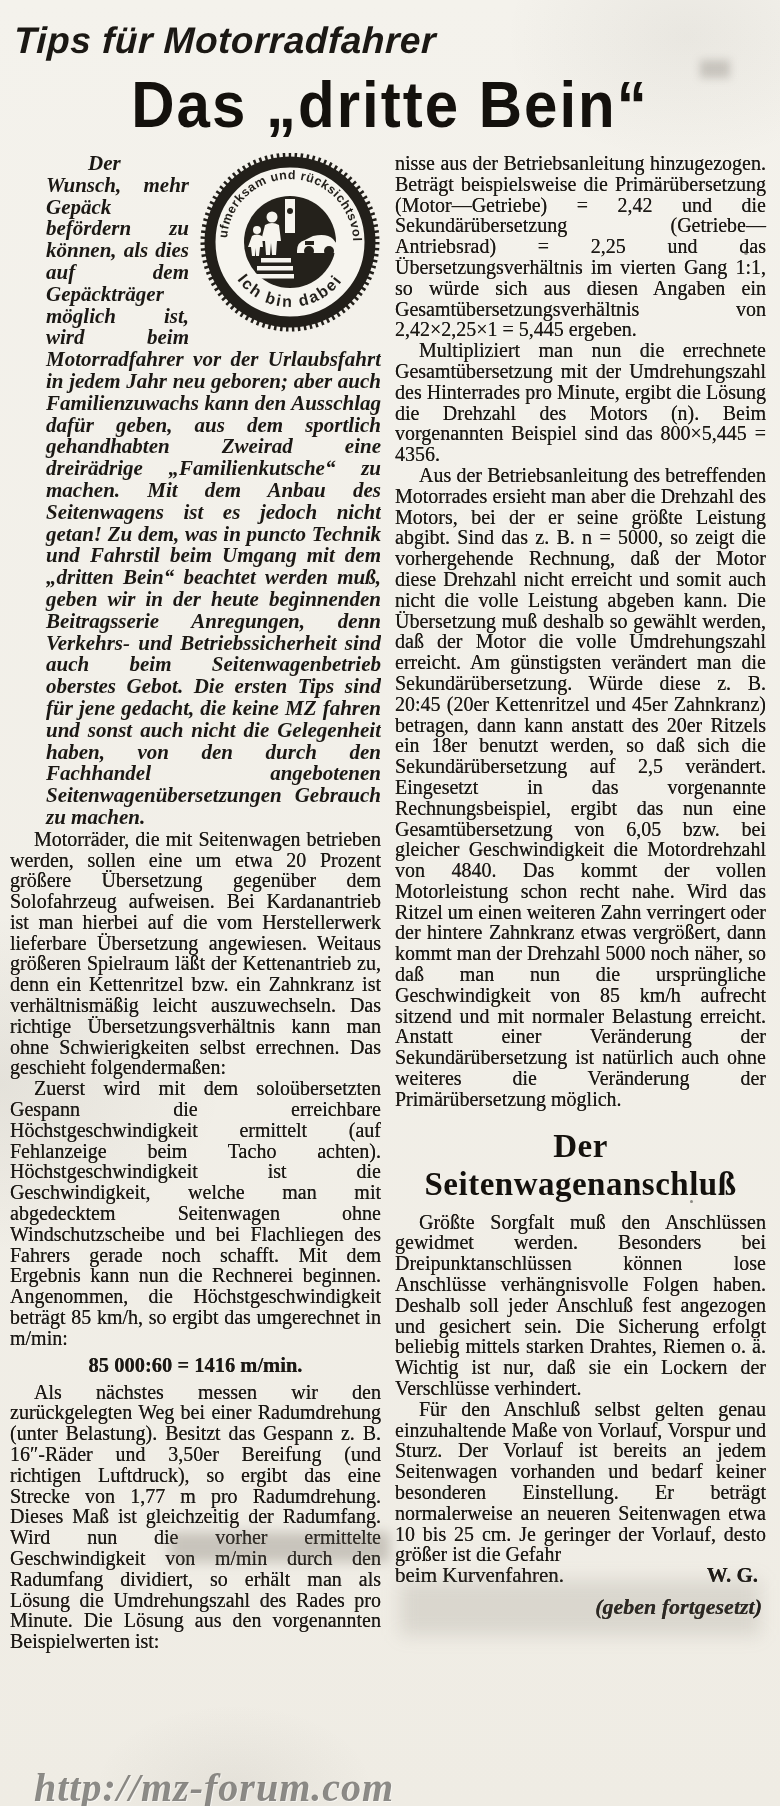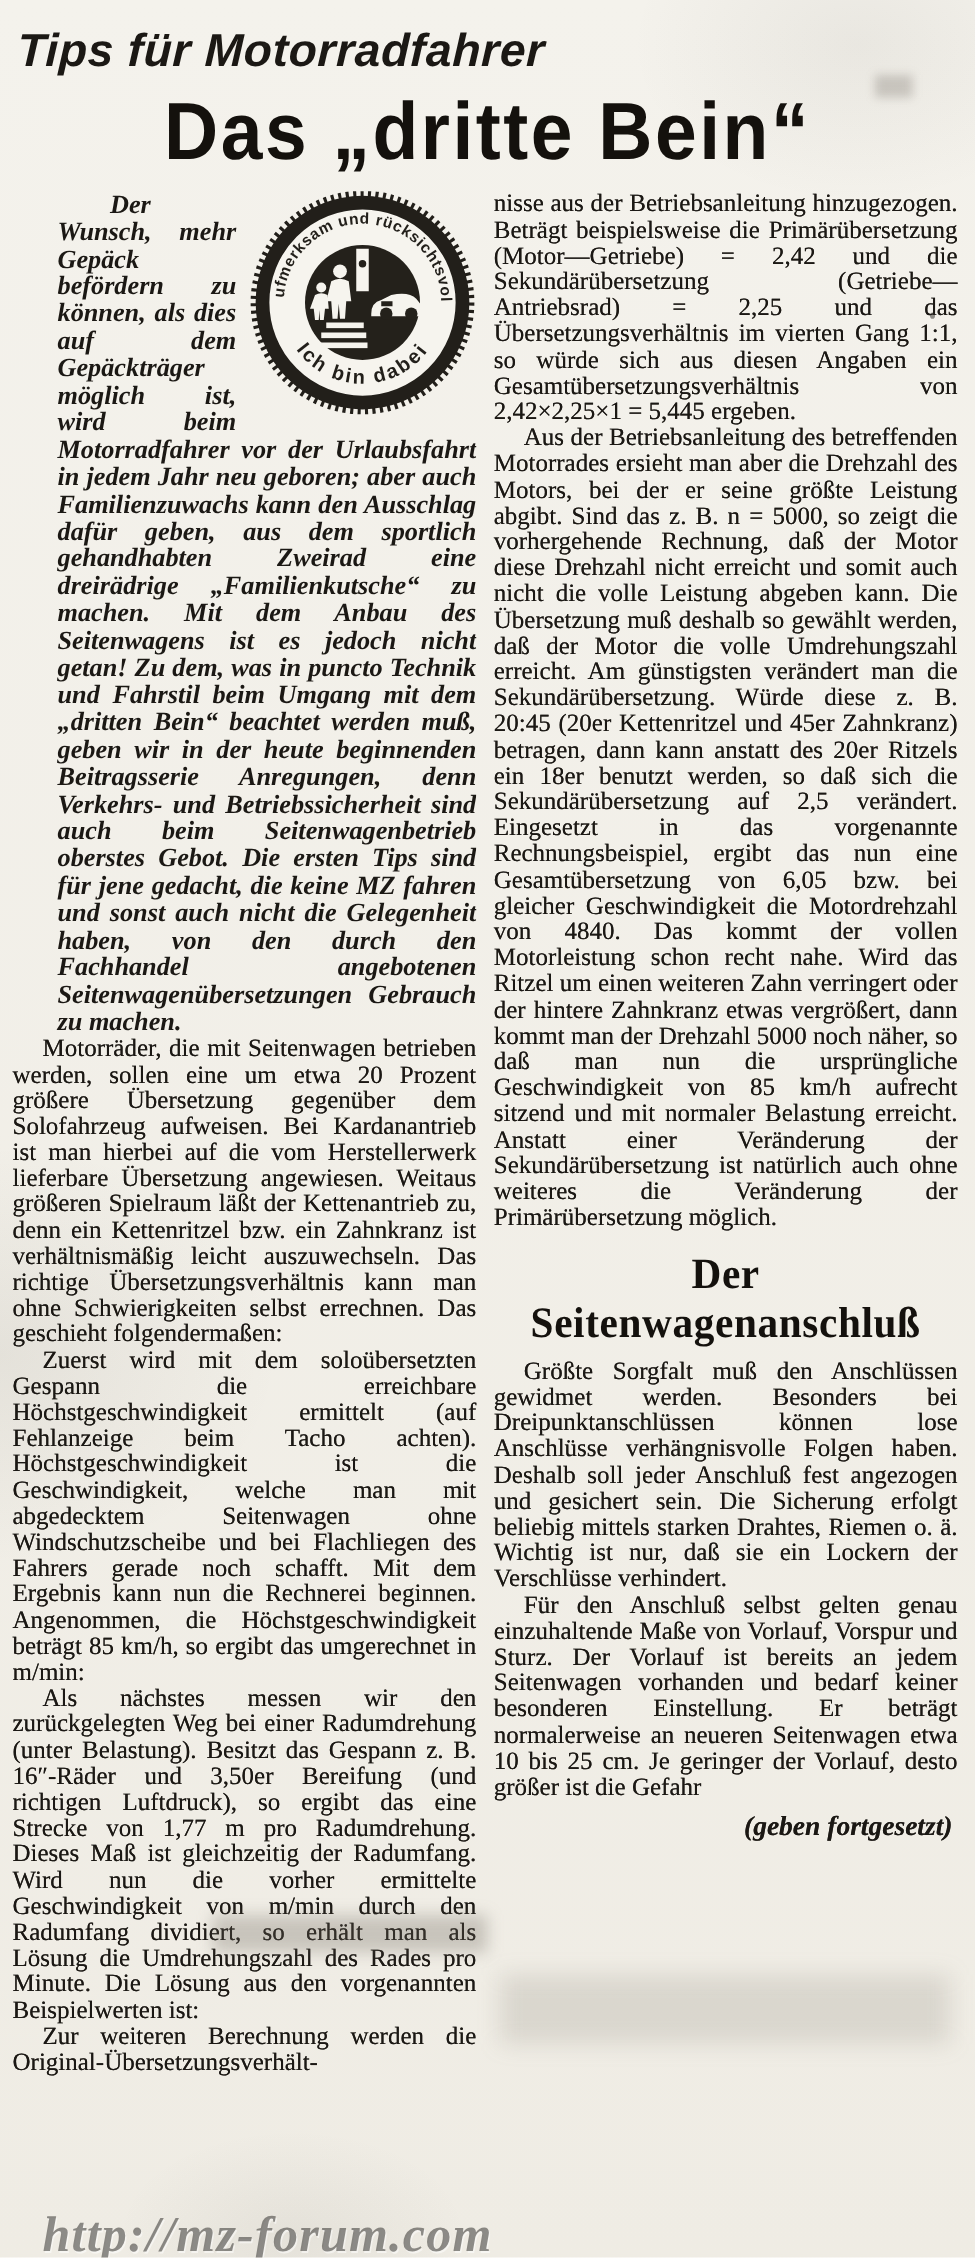--- a/index.html
+++ b/index.html
@@ -145,35 +145,40 @@
               <rect x="58" y="115" width="36" height="4.5"></rect>
               <rect x="55" y="123" width="40" height="4.5"></rect>
             </g>
           </svg>
         </div>
         <p>Der Wunsch, mehr Gepäck befördern zu können, als dies auf dem Gepäckträger möglich ist, wird beim Motorradfahrer vor der Urlaubsfahrt in jedem Jahr neu geboren; aber auch Familienzuwachs kann den Ausschlag dafür geben, aus dem sportlich gehandhabten Zweirad eine dreirädrige „Familienkutsche“ zu machen. Mit dem Anbau des Seitenwagens ist es jedoch nicht getan! Zu dem, was in puncto Technik und Fahrstil beim Umgang mit dem „dritten Bein“ beachtet werden muß, geben wir in der heute beginnenden Beitragsserie Anregungen, denn Verkehrs- und Betriebssicherheit sind auch beim Seitenwagenbetrieb oberstes Gebot. Die ersten Tips sind für jene gedacht, die keine MZ fahren und sonst auch nicht die Gelegenheit haben, von den durch den Fachhandel angebotenen Seitenwagenübersetzungen Gebrauch zu machen.</p>
       </div>
 
       <p>Motorräder, die mit Seitenwagen betrieben werden, sollen eine um etwa 20 Prozent größere Übersetzung gegenüber dem Solofahrzeug aufweisen. Bei Kardanantrieb ist man hierbei auf die vom Herstellerwerk lieferbare Übersetzung angewiesen. Weitaus größeren Spielraum läßt der Kettenantrieb zu, denn ein Kettenritzel bzw. ein Zahnkranz ist verhältnismäßig leicht auszuwechseln. Das richtige Übersetzungsverhältnis kann man ohne Schwierigkeiten selbst errechnen. Das geschieht folgendermaßen:</p>
       <p>Zuerst wird mit dem soloübersetzten Gespann die erreichbare Höchstgeschwindigkeit ermittelt (auf Fehlanzeige beim Tacho achten). Höchstgeschwindigkeit ist die Geschwindigkeit, welche man mit abgedecktem Seitenwagen ohne Windschutzscheibe und bei Flachliegen des Fahrers gerade noch schafft. Mit dem Ergebnis kann nun die Rechnerei beginnen. Angenommen, die Höchstgeschwindigkeit beträgt 85 km/h, so ergibt das umgerechnet in m/min:</p>
+      <div class="formula">85 000:60 = 1416 m/min.</div>
       <p>Als nächstes messen wir den zurückgelegten Weg bei einer Radumdrehung (unter Belastung). Besitzt das Gespann z. B. 16″-Räder und 3,50er Bereifung (und richtigen Luftdruck), so ergibt das eine Strecke von 1,77 m pro Radumdrehung. Dieses Maß ist gleichzeitig der Radumfang. Wird nun die vorher ermittelte Geschwindigkeit von m/min durch den Radumfang dividiert, so erhält man als Lösung die Umdrehungszahl des Rades pro Minute. Die Lösung aus den vorgenannten Beispielwerten ist:</p>
-      <p>Zur weiteren Berechnung werden die Original-Übersetzungsverhält-</p>
 
     </div>
 
     <div class="col">
 
       <p class="noindent">nisse aus der Betriebsanleitung hinzugezogen. Beträgt beispielsweise die Primärübersetzung (Motor—Getriebe) = 2,42 und die Sekundärübersetzung (Getriebe—Antriebsrad) = 2,25 und das Übersetzungsverhältnis im vierten Gang 1:1, so würde sich aus diesen Angaben ein Gesamtübersetzungsverhältnis von 2,42×2,25×1 = 5,445 ergeben.</p>
+      <p>Multipliziert man nun die errechnete Gesamtübersetzung mit der Umdrehungszahl des Hinterrades pro Minute, ergibt die Lösung die Drehzahl des Motors (n). Beim vorgenannten Beispiel sind das 800×5,445 = 4356.</p>
       <p>Aus der Betriebsanleitung des betreffenden Motorrades ersieht man aber die Drehzahl des Motors, bei der er seine größte Leistung abgibt. Sind das z. B. n = 5000, so zeigt die vorhergehende Rechnung, daß der Motor diese Drehzahl nicht erreicht und somit auch nicht die volle Leistung abgeben kann. Die Übersetzung muß deshalb so gewählt werden, daß der Motor die volle Umdrehungszahl erreicht. Am günstigsten verändert man die Sekundärübersetzung. Würde diese z. B. 20:45 (20er Kettenritzel und 45er Zahnkranz) betragen, dann kann anstatt des 20er Ritzels ein 18er benutzt werden, so daß sich die Sekundärübersetzung auf 2,5 verändert. Eingesetzt in das vorgenannte Rechnungsbeispiel, ergibt das nun eine Gesamtübersetzung von 6,05 bzw. bei gleicher Geschwindigkeit die Motordrehzahl von 4840. Das kommt der vollen Motorleistung schon recht nahe. Wird das Ritzel um einen weiteren Zahn verringert oder der hintere Zahnkranz etwas vergrößert, dann kommt man der Drehzahl 5000 noch näher, so daß man nun die ursprüngliche Geschwindigkeit von 85 km/h aufrecht sitzend und mit normaler Belastung erreicht. Anstatt einer Veränderung der Sekundärübersetzung ist natürlich auch ohne weiteres die Veränderung der Primärübersetzung möglich.</p>
 
       <div class="subheading">Der Seitenwagenanschluß</div>
 
       <p>Größte Sorgfalt muß den Anschlüssen gewidmet werden. Besonders bei Dreipunktanschlüssen können lose Anschlüsse verhängnisvolle Folgen haben. Deshalb soll jeder Anschluß fest angezogen und gesichert sein. Die Sicherung erfolgt beliebig mittels starken Drahtes, Riemen o. ä. Wichtig ist nur, daß sie ein Lockern der Verschlüsse verhindert.</p>
       <p>Für den Anschluß selbst gelten genau einzuhaltende Maße von Vorlauf, Vorspur und Sturz. Der Vorlauf ist bereits an jedem Seitenwagen vorhanden und bedarf keiner besonderen Einstellung. Er beträgt normalerweise an neueren Seitenwagen etwa 10 bis 25 cm. Je geringer der Vorlauf, desto größer ist die Gefahr</p>
 
+      <div class="sigline">
+        <span>beim Kurvenfahren.</span>
+        <span class="initials">W. G.</span>
+      </div>
 
       <div class="continuation">(geben fortgesetzt)</div>
 
     </div>
   </div>
 
   <div class="smudge smudge1"></div>
   <div class="smudge smudge2"></div>
   <div class="smudge smudge3"></div>
   <div class="speck" style="left:210px;top:14px;width:4px;height:4px;"></div>

